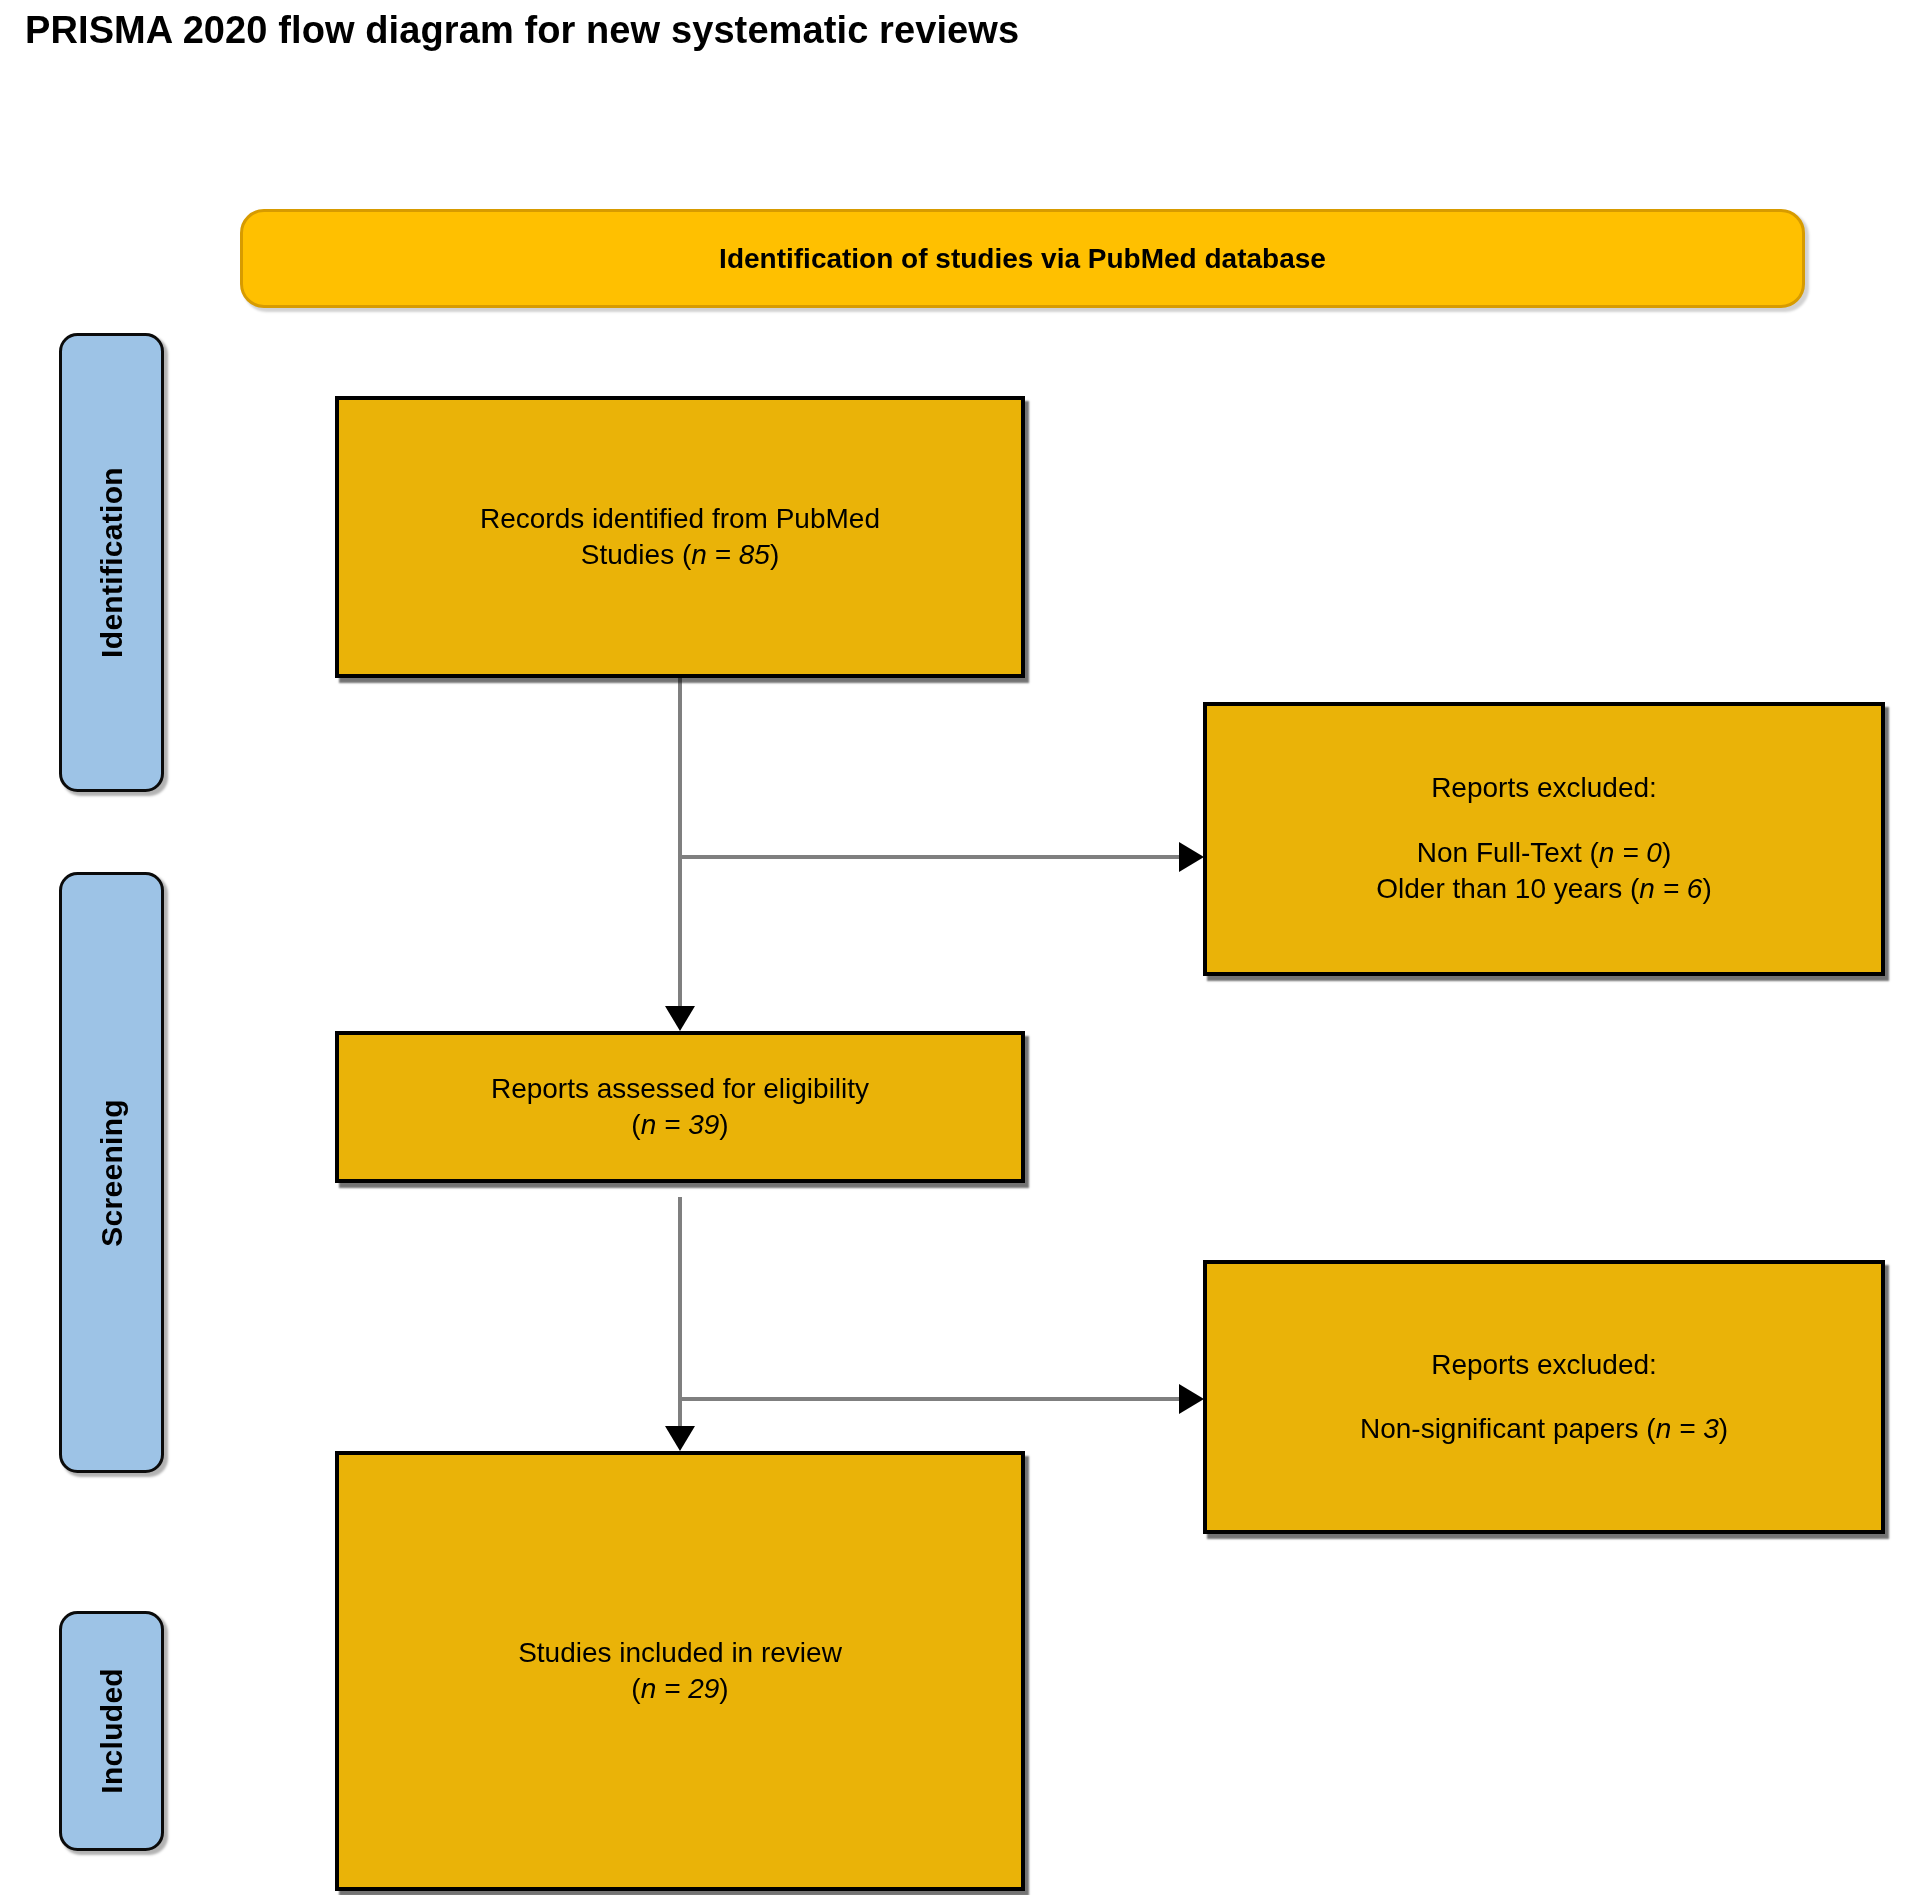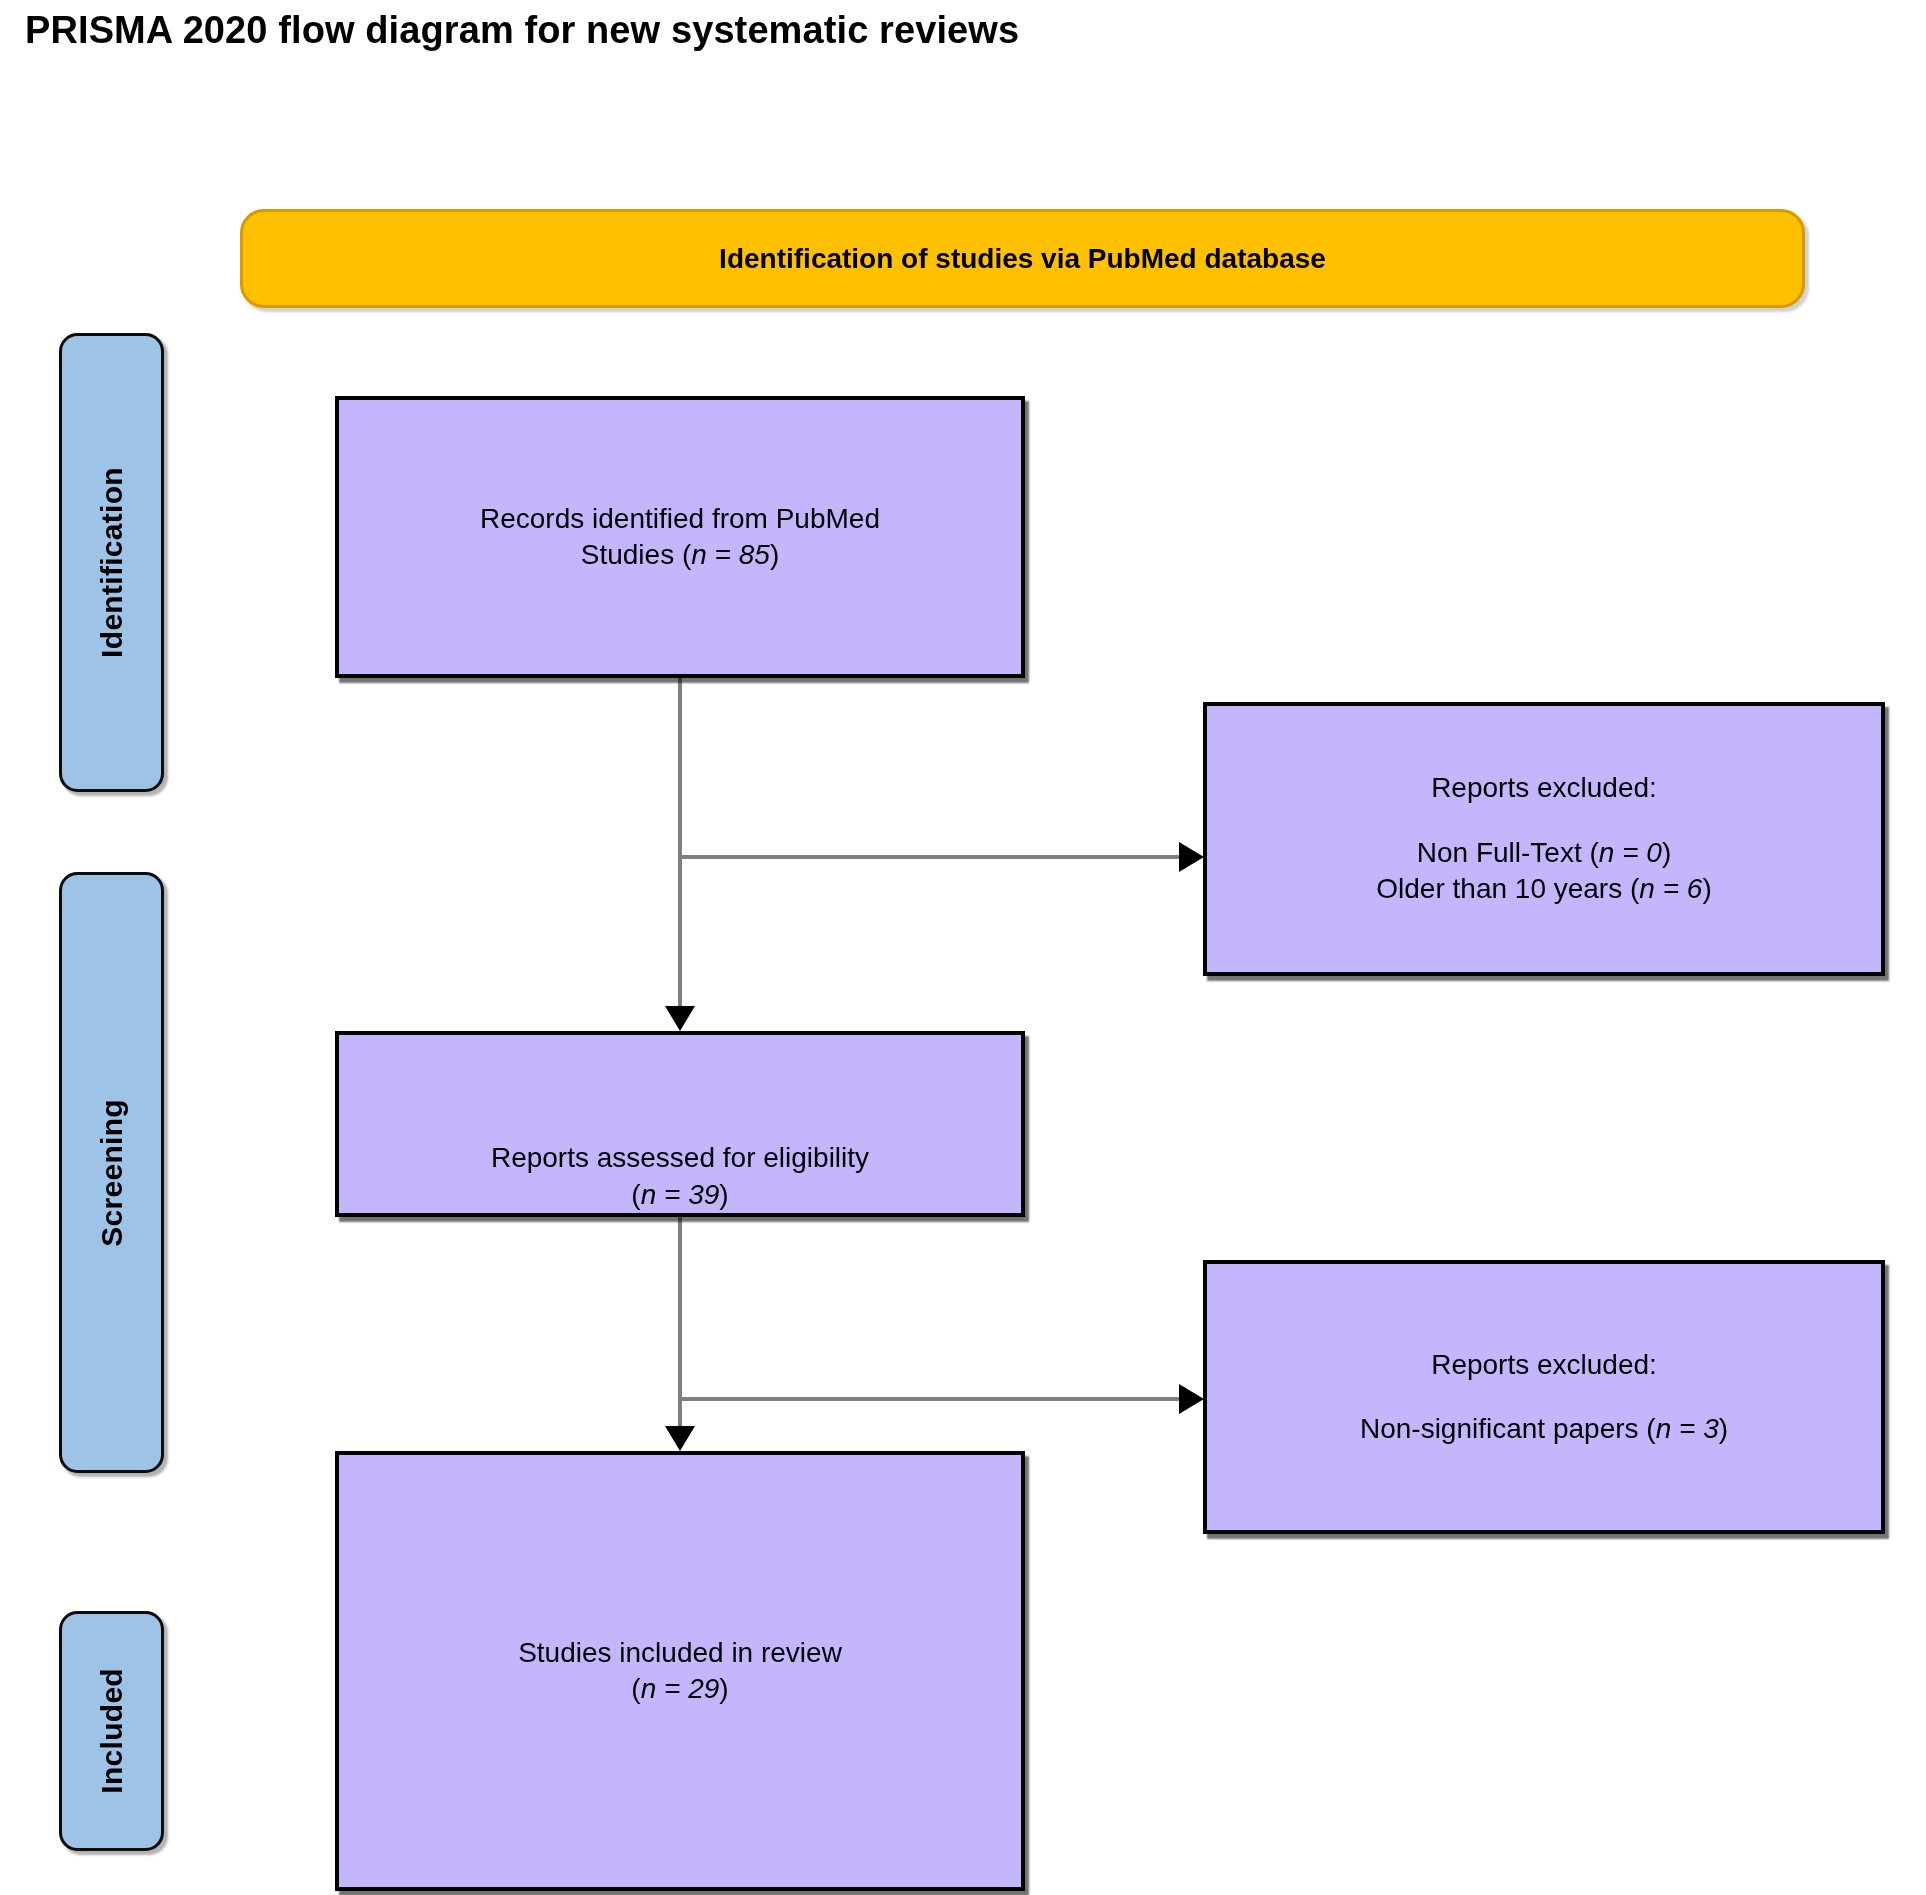--- a/index.html
+++ b/index.html
@@ -59,21 +59,21 @@
     writing-mode: vertical-rl;
     transform: rotate(180deg);
     font-size: 30px;
     font-weight: bold;
     white-space: nowrap;
     letter-spacing: 0.3px;
   }
   
   .flow-box {
     position: absolute;
-    background: #c4b5fd;
+    background: #eab308;
     border: 4.3px solid #000000;
     box-sizing: border-box;
     display: flex;
     align-items: center;
     justify-content: center;
     box-shadow: 4.3px 5px 1.8px rgba(0,0,0,0.55);
   }
   .flow-box .box-text {
     font-size: 28px;
     line-height: 1.30;
@@ -151,21 +151,21 @@
   <div class="conn-h" style="left:678px; top:1397px; width:505px;"></div>
   <div class="arrow-right" style="left:1179px; top:1384px;"></div>
 
   <div class="flow-box" style="left:335px; top:396px; width:690px; height:282px;">
     <div class="box-text">
       <span>Records identified from PubMed</span><br>
       <span>Studies (</span><em>n = 85</em><span>)</span>
     </div>
   </div>
 
-  <div class="flow-box" style="left:335px; top:1031px; width:690px; height:186px;align-items:flex-end;">
+  <div class="flow-box" style="left:335px; top:1031px; width:690px; height:152px;">
     <div class="box-text">
       <span>Reports assessed for eligibility</span><br>
       <span>(</span><em>n = 39</em><span>)</span>
     </div>
   </div>
 
   <div class="flow-box" style="left:335px; top:1451px; width:690px; height:440px;">
     <div class="box-text">
       <span>Studies included in review</span><br>
       <span>(</span><em>n = 29</em><span>)</span>

